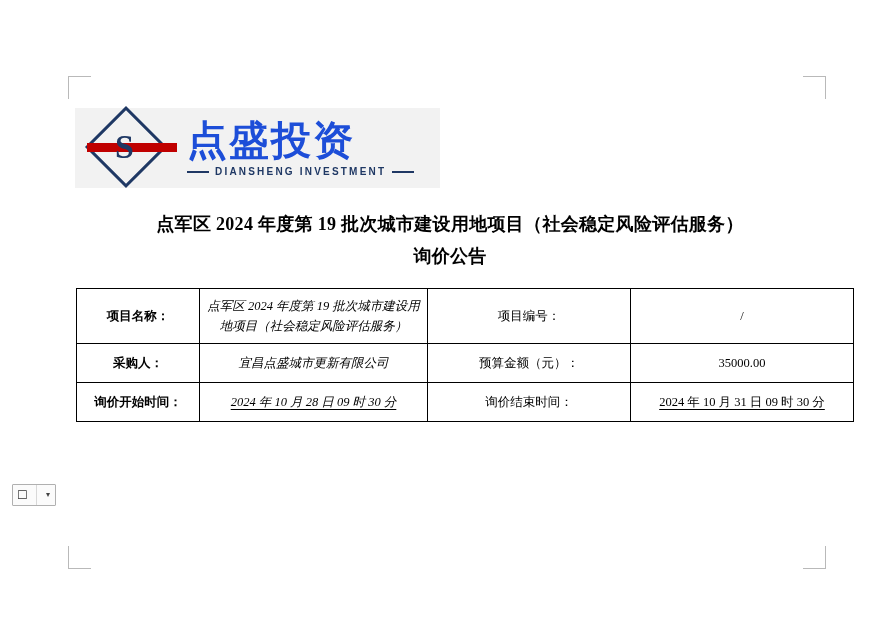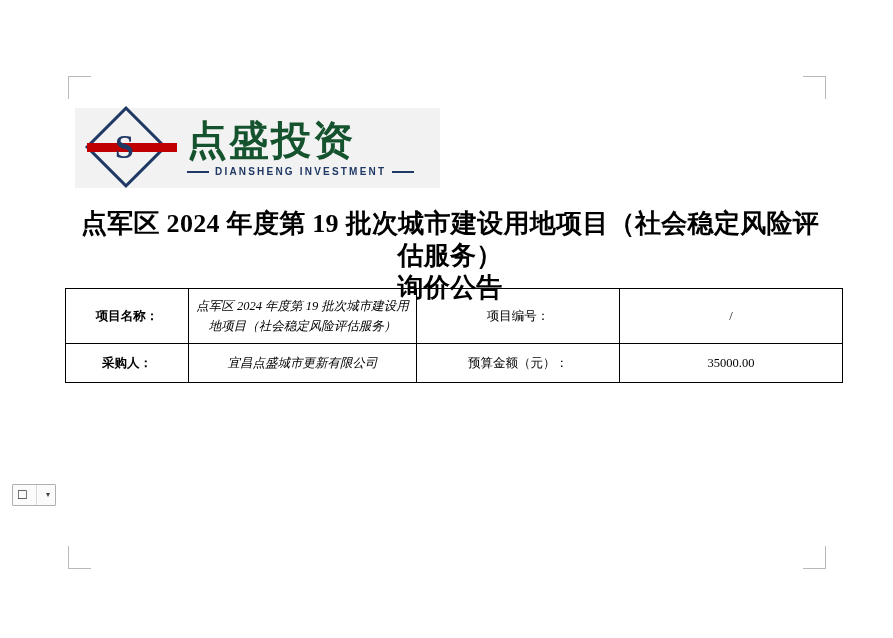--- a/index.html
+++ b/index.html
@@ -84,21 +84,21 @@
   .logo-text {
     margin-left: 12px;
     display: flex;
     flex-direction: column;
     justify-content: center;
   }
   .logo-cn {
     font-family: "Liberation Serif", serif;
     font-size: 40px;
     font-weight: bold;
-    color: #14532d;
+    color: #1d4ed8;
     letter-spacing: 2px;
     line-height: 44px;
   }
   .logo-en-row {
     display: flex;
     align-items: center;
     margin-top: 3px;
   }
   .logo-en-row .rule {
     height: 2px;
@@ -116,31 +116,31 @@
   }
 
   
   .doc-title {
     position: absolute;
     left: 80px;
     top: 208px;
     width: 740px;
     text-align: center;
     font-family: "Liberation Serif", serif;
-    font-size: 26px;
+    font-size: 18px;
     font-weight: bold;
     color: #000000;
     line-height: 32px;
     letter-spacing: 0.3px;
   }
 
   
   table.info {
     position: absolute;
-    left: 65px;
+    left: 76px;
     top: 288px;
     width: 725px;
     border-collapse: collapse;
     table-layout: fixed;
   }
   table.info td {
     border: 1px solid #000000;
     font-family: "Liberation Serif", serif;
     font-size: 12.5px;
     color: #000000;
@@ -263,20 +263,30 @@
       <tr class="row-norm">
         <td class="lbl">采购人：</td>
         <td class="val">宜昌点盛城市更新有限公司</td>
         <td class="lbl2">预算金额（元）：</td>
         <td class="val2">35000.00</td>
       </tr>
 
 
 
 
+      <tr class="row-norm">
+        <td class="lbl">询价开始时间：</td>
+        <td class="val">
+          <span class="underlined">2024 年 10 月 28 日 09 时 30 分</span>
+        </td>
+        <td class="lbl2">询价结束时间：</td>
+        <td class="val2">
+          <span class="underlined">2024 年 10 月 31 日 09 时 30 分</span>
+        </td>
+      </tr>
     </tbody>
   </table>
 
   <div class="float-ctl">
     <span class="glyph">☐</span>
     <span class="sep"></span>
     <span class="caret">▾</span>
   </div>
 
 </div>

